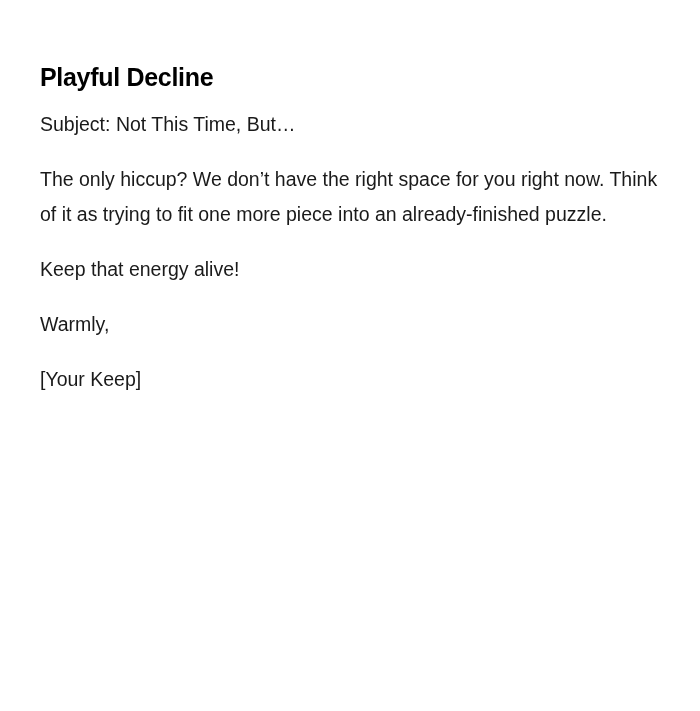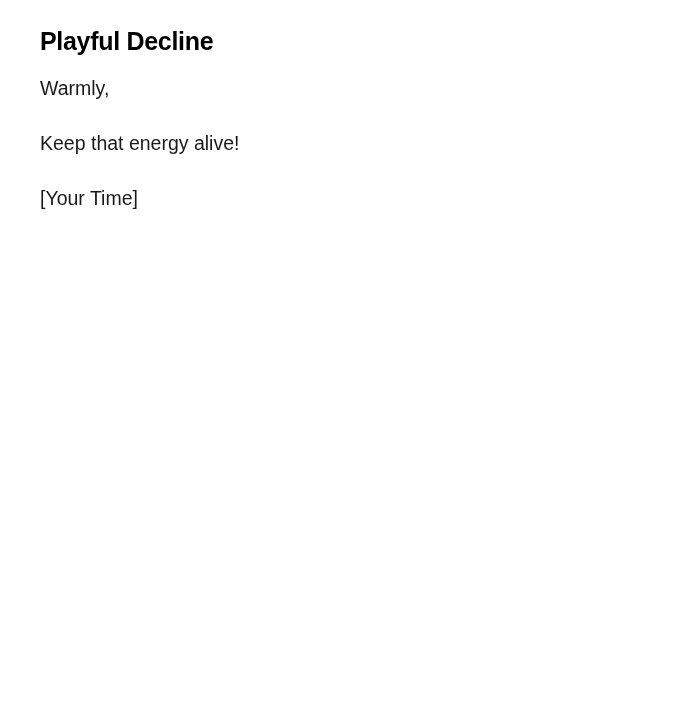--- a/index.html
+++ b/index.html
@@ -1,21 +1,23 @@
 <!DOCTYPE html>
 <html><head>
   <meta charset="utf-8">
   <style>
     html, body { margin: 0; padding: 0; background: #ffffff; }
     body { width: 700px; height: 711px; overflow: hidden; font-family: "Liberation Sans", sans-serif; color: #1a1a1a; }
-    .doc { padding: 24px 40px 0 40px; }
+    .doc { padding: 24px 40px 0 40px; margin-top: 36px; }
     h1 { font-size: 25px; font-weight: bold; margin: 0 0 13px 0; line-height: 34px; color: #000; letter-spacing: -0.3px; }
     p { font-size: 19.5px; line-height: 35px; margin: 0 0 20px 0; }
   </style>
 </head>
 <body>
 
 <div class="doc">
   <h1>Playful Decline</h1>
+  <p>Subject: Not This Time, But…</p>
+  <p>The only hiccup? We don’t have the right space for you right now. Think of it as trying to fit one more piece into an already-finished puzzle.</p>
+  <p>Keep that energy alive!</p>
   <p>Warmly,</p>
-  <p>Keep that energy alive!</p>
-  <p>[Your Time]</p>
+  <p>[Your Keep]</p>
 </div>
 
 </body></html>

